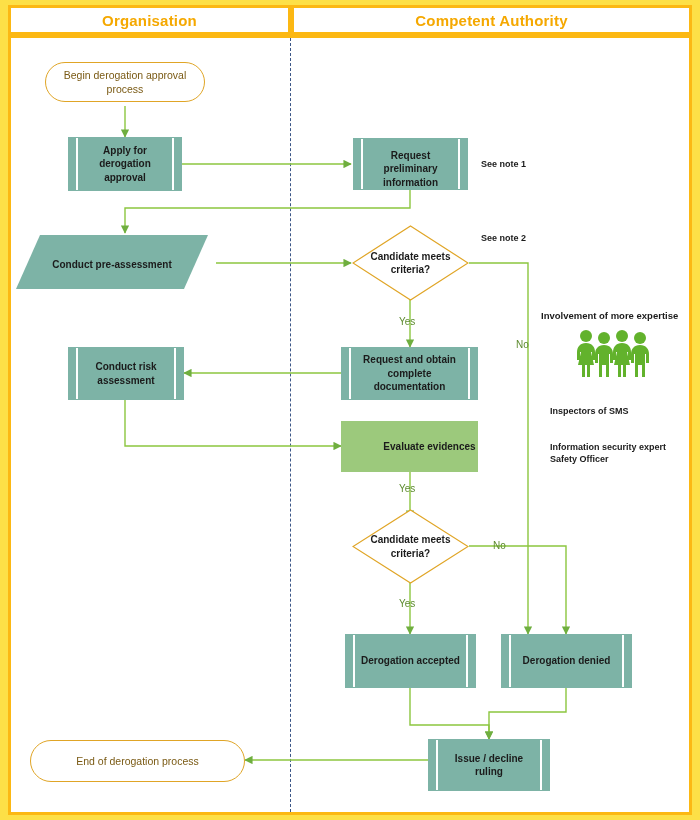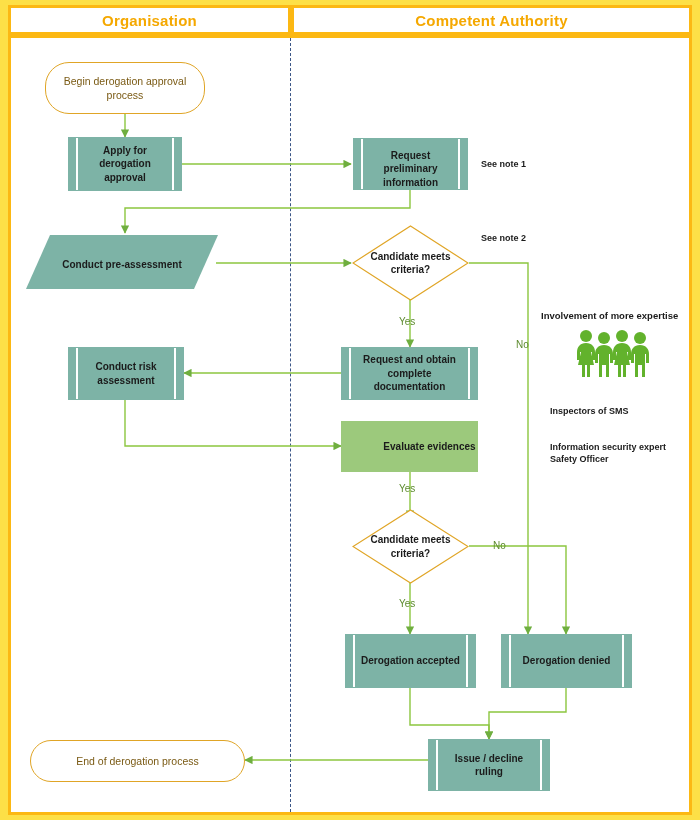--- a/index.html
+++ b/index.html
@@ -179,41 +179,41 @@
       <path d="M469,546 L566,546 L566,613 L566,634"></path>
 
       <path d="M410,688 L410,725 L489,725 L489,739"></path>
 
       <path d="M566,688 L566,712 L489,712 L489,739"></path>
 
       <path d="M428,760 L245,760"></path>
     </g>
   </svg>
 
-  <div class="node terminator" style="left:45px; top:62px; width:160px; height:52px;">
+  <div class="node terminator" style="left:45px; top:62px; width:160px; height:40px;">
     <span>Begin derogation approval process</span>
   </div>
 
   <div class="node proc" style="left:68px; top:137px; width:114px; height:54px;">
     <span class="rail l"></span>
     <span class="rail r"></span>
     <span class="txt">Apply for derogation approval</span>
   </div>
 
   <div class="node proc" style="left:353px; top:138px; width:115px; height:52px;align-items:flex-end;">
     <span class="rail l"></span>
     <span class="rail r"></span>
     <span class="txt">Request preliminary information</span>
   </div>
 
   <div class="note" style="left:481px; top:159px;">
     <span>See note 1</span>
   </div>
 
-  <div class="node para" style="left:26px; top:235px; width:192px; height:59px;">
+  <div class="node para" style="left:16px; top:235px; width:192px; height:59px;">
     <svg viewBox="0 0 192 54" preserveAspectRatio="none">
       <polygon points="24,0 192,0 168,54 0,54" fill="#7DB3A6"></polygon>
     </svg>
     <span class="txt">Conduct pre-assessment</span>
   </div>
 
   <div class="node decision" style="left:352px; top:225px; width:117px; height:76px;">
     <svg viewBox="0 0 117 76" preserveAspectRatio="none">
       <polygon points="58.5,1 116,38 58.5,75 1,38" fill="#ffffff" stroke="#E0A526" stroke-width="1.2"></polygon>
     </svg>

